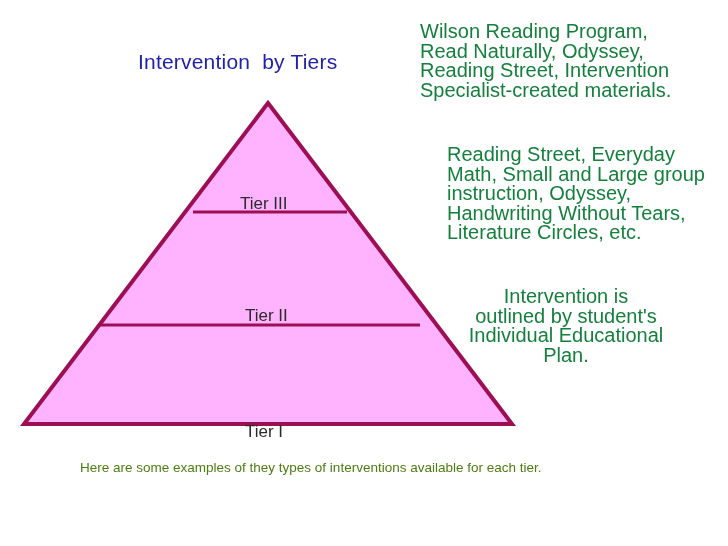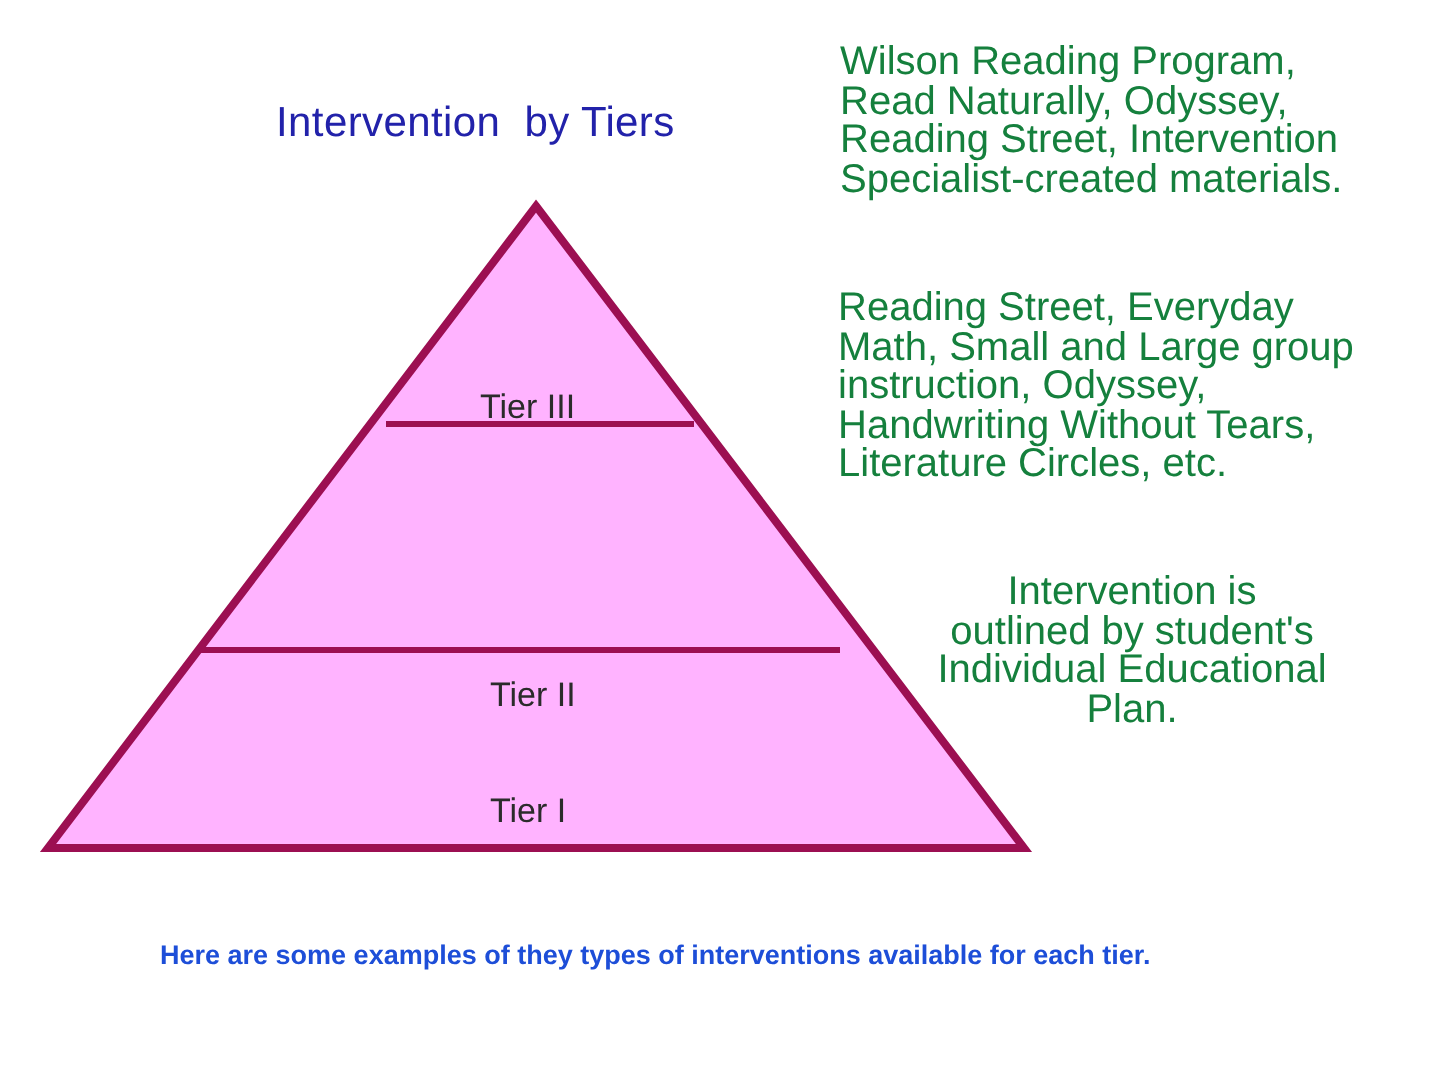--- a/index.html
+++ b/index.html
@@ -36,41 +36,40 @@
     height: 546px;
     pointer-events: none;
   }
   .tier-label {
     position: absolute;
     font-size: 17px;
     color: #2b2b2b;
     white-space: nowrap;
   }
   #tier-label-3 { left: 240px; top: 194px; }
-  #tier-label-2 { left: 245px; top: 306px; margin-top: 32px; }
-  #tier-label-1 { left: 245px; top: 396px; }
+  #tier-label-2 { left: 245px; top: 306px; }
+  #tier-label-1 { left: 245px; top: 422px; }
 
   .callout {
     position: absolute;
     font-size: 20px;
     line-height: 19.5px;
     color: #15803d;
   }
   #callout-tier3 { left: 420px; top: 22px;  width: 258px; }
-  #callout-tier2 { left: 419px; top: 145px; width: 262px; }
+  #callout-tier2 { left: 447px; top: 145px; width: 262px; }
   #callout-tier1 { left: 466px; top: 287px; width: 200px; text-align: center; }
 
   #footer-note {
     position: absolute;
     left: 80px;
-    top: 470px;
+    top: 460px;
     width: 580px;
     font-size: 13.5px;
-    color: #1d4ed8;
-    font-weight: bold;
+    color: #4d7c0f;
   }
 </style>
 </head>
 <body>
 
 <div id="slide">
 
   <div id="slide-title">Intervention  by Tiers</div>
 
   <svg class="pyramid-svg" viewBox="0 0 728 546" xmlns="http://www.w3.org/2000/svg">

